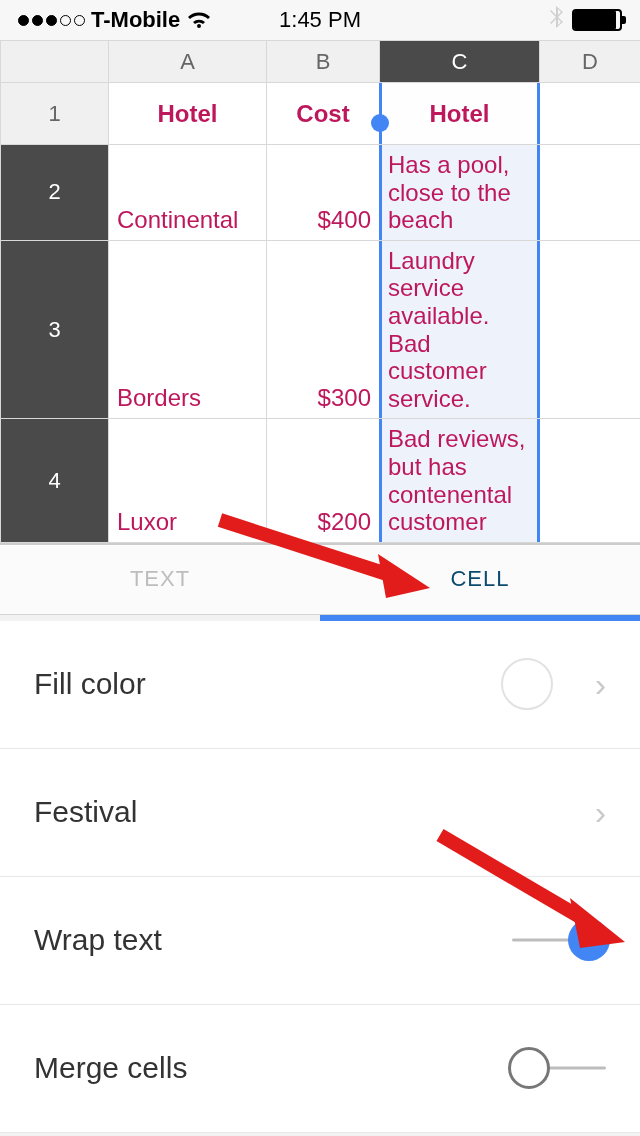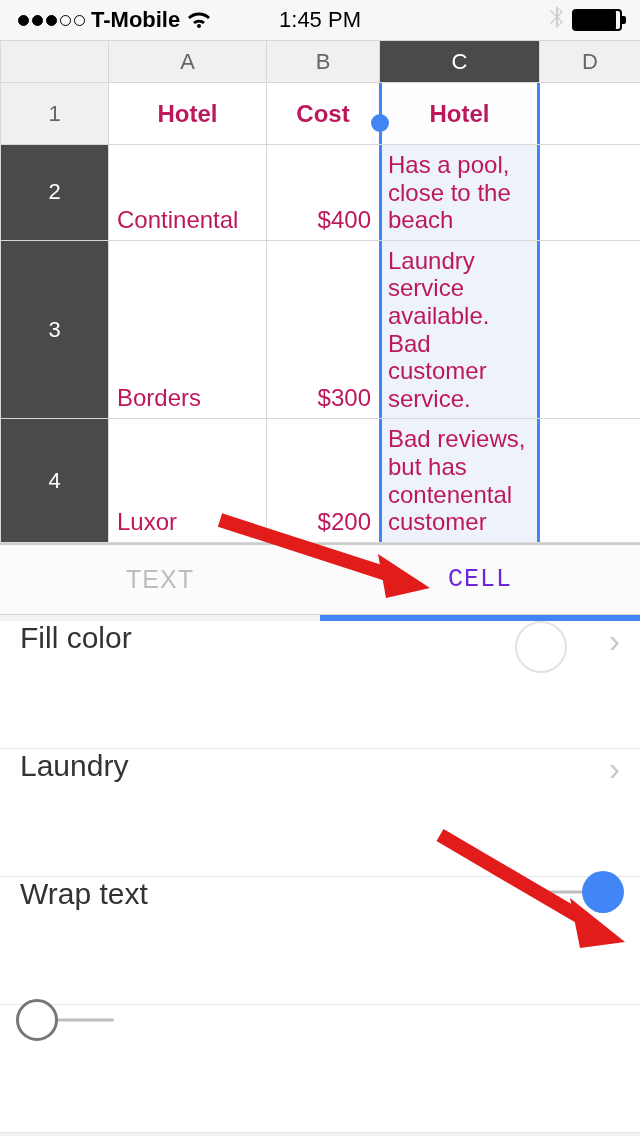--- a/index.html
+++ b/index.html
@@ -38,26 +38,26 @@
   td.cell.cost { text-align: right; }
   td.cell.notes { font-size: 24px; line-height: 1.15; vertical-align: top; padding-top: 6px; }
   td.cell.selcol { background: #eef3fb; position: relative; }
   td.cell.selcol::before { content:''; position:absolute; top:0; bottom:0; left:-1px; width:3px; background:#4285f4; }
   td.cell.selcol::after  { content:''; position:absolute; top:0; bottom:0; right:-1px; width:3px; background:#4285f4; }
   tr.hrow td.cell.selcol { background: #fefeff; }
   .sel-handle { position: absolute; width: 18px; height: 18px; background: #4285f4; border-radius: 50%; z-index: 5; }
   .sel-handle.top { left: 371px; top: 74px; }
 
   .tabs { display: flex; height: 72px; background: #fbfbfb; border-top: 2px solid #ccc; border-bottom: 1px solid #d5d5d5; }
-  .tab { flex: 1; display: flex; align-items: center; justify-content: center; font-size: 25px; letter-spacing: 1px; color: #bdbdbd; cursor: pointer; }
-  .tab.active { color: #6d28d9; font-family: Liberation Mono, monospace; }
+  .tab { flex: 1; display: flex; align-items: center; justify-content: center; font-size: 22px; letter-spacing: 1px; color: #bdbdbd; cursor: pointer; }
+  .tab.active { color: #0c4a6e; }
   .tab-indicator { height: 6px; background: #4285f4; width: 50%; margin-left: 50%; }
 
   .options { background: #fff; }
-  .opt-row { display: flex; padding: 0 20px; height: 128px; border-bottom: 1px solid #e8e8e8; font-size: 30px; color: #333; gap: 24px; }
+  .opt-row { display: flex; align-items: center; padding: 0 34px; height: 128px; border-bottom: 1px solid #e8e8e8; font-size: 30px; color: #333; gap: 24px; }
   .opt-row .label { flex: 1; }
   .chevron { color: #c9c9c9; font-size: 34px; margin-left: 18px; }
   .swatch { width: 52px; height: 52px; border: 2px solid #e2e2e2; border-radius: 50%; background: #fff; }
   .switch { width: 94px; height: 30px; position: relative; }
   .switch-track { position: absolute; top: 50%; left: 0; right: 0; height: 3px; background: #bdbdbd; transform: translateY(-50%); border-radius: 2px; }
   .switch-thumb { position: absolute; width: 42px; height: 42px; border-radius: 50%; top: 50%; transform: translateY(-50%); }
   .switch.on .switch-thumb { right: -4px; background: #4285f4; }
   .switch.off .switch-thumb { left: -4px; background: #fff; border: 3px solid #777; }
 
   .arrow { position: absolute; z-index: 50; pointer-events: none; }
@@ -151,31 +151,32 @@
 </div>
 <div class="tab-indicator"></div>
 
 <div class="options">
   <div class="opt-row">
     <span class="label">Fill color</span>
     <span class="swatch"></span>
     <span class="chevron">›</span>
   </div>
   <div class="opt-row">
-    <span class="label">Laundry</span>
+    <span class="label">Festival</span>
     <span class="chevron">›</span>
   </div>
   <div class="opt-row">
     <span class="label">Wrap text</span>
     <span class="switch on">
       <span class="switch-track"></span>
         <span class="switch-thumb"></span>
     </span>
   </div>
   <div class="opt-row">
+    <span class="label">Merge cells</span>
     <span class="switch off">
       <span class="switch-track"></span>
         <span class="switch-thumb"></span>
     </span>
   </div>
 </div>
 
 <div class="arrow" style="left:210px; top:480px;">
   <svg width="230" height="130" viewBox="0 0 230 130">
     <line x1="10" y1="40" x2="180" y2="95" stroke="#e21b1b" stroke-width="14"></line>

